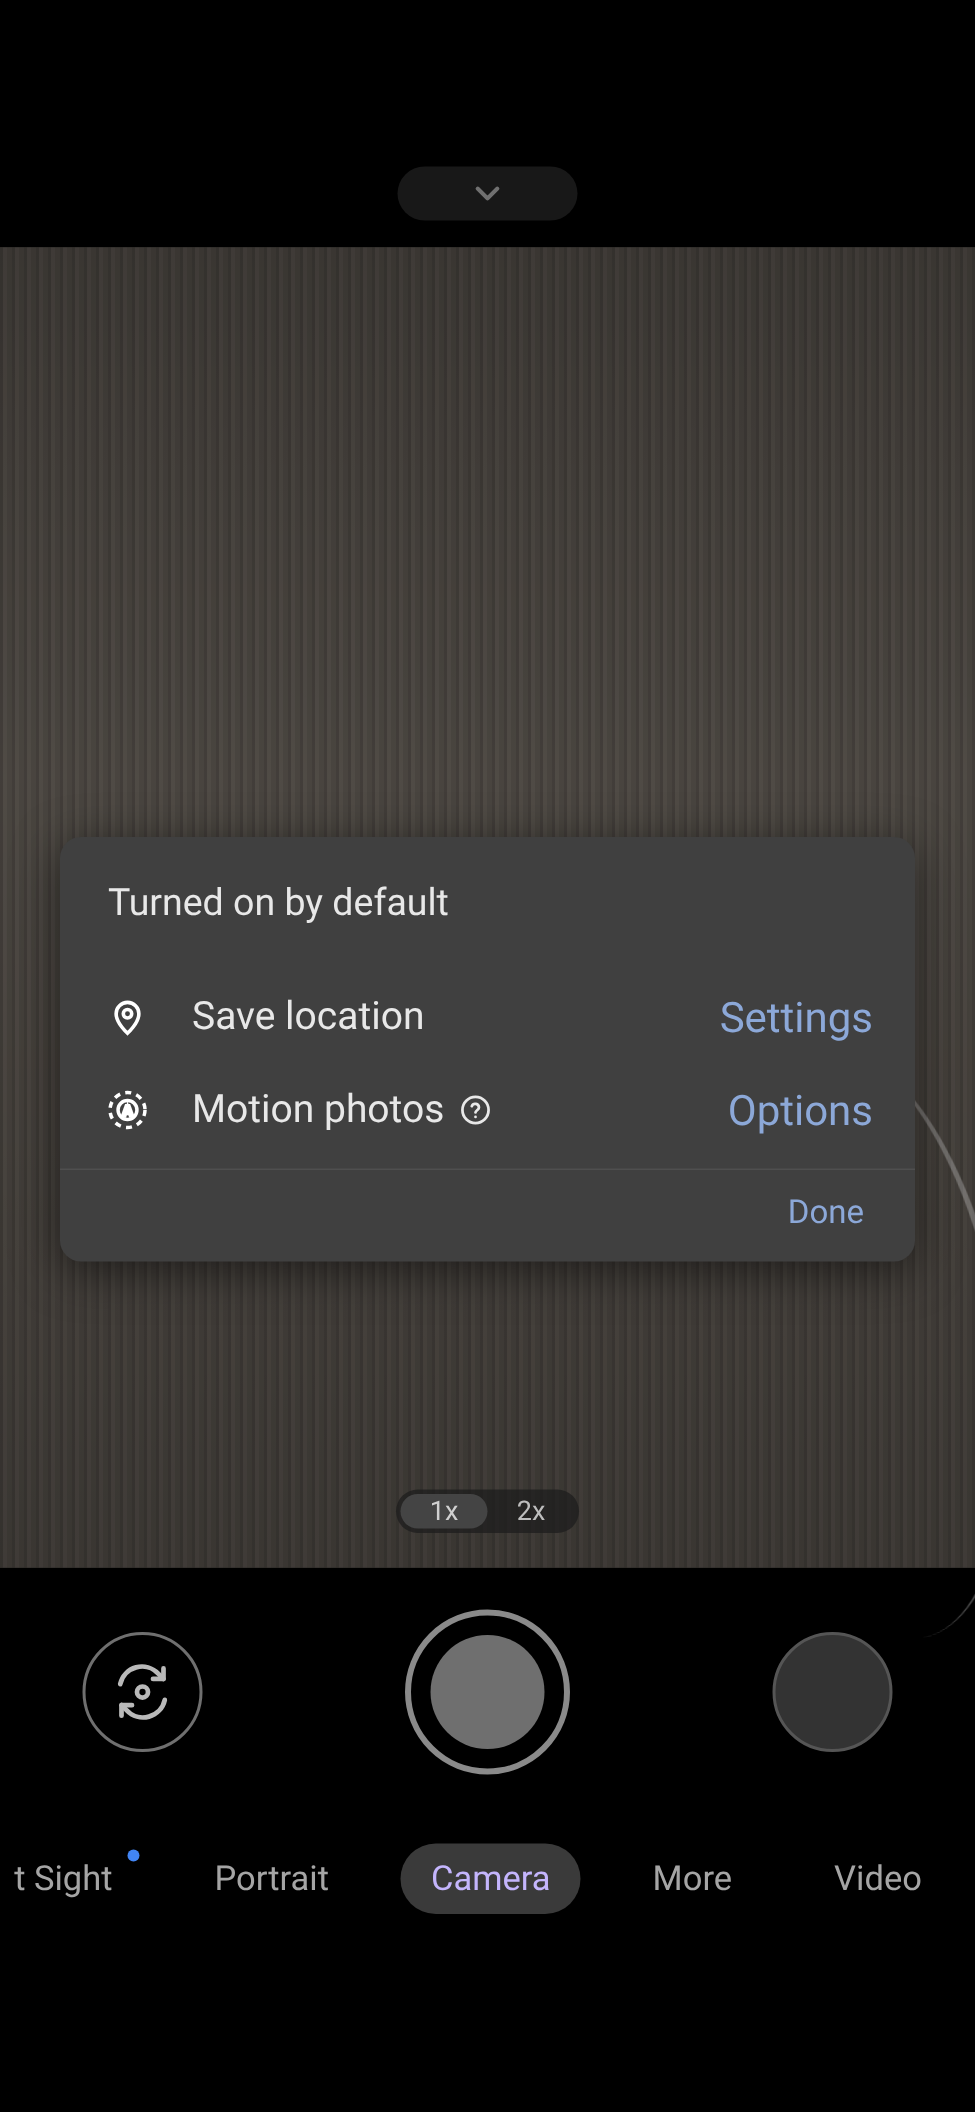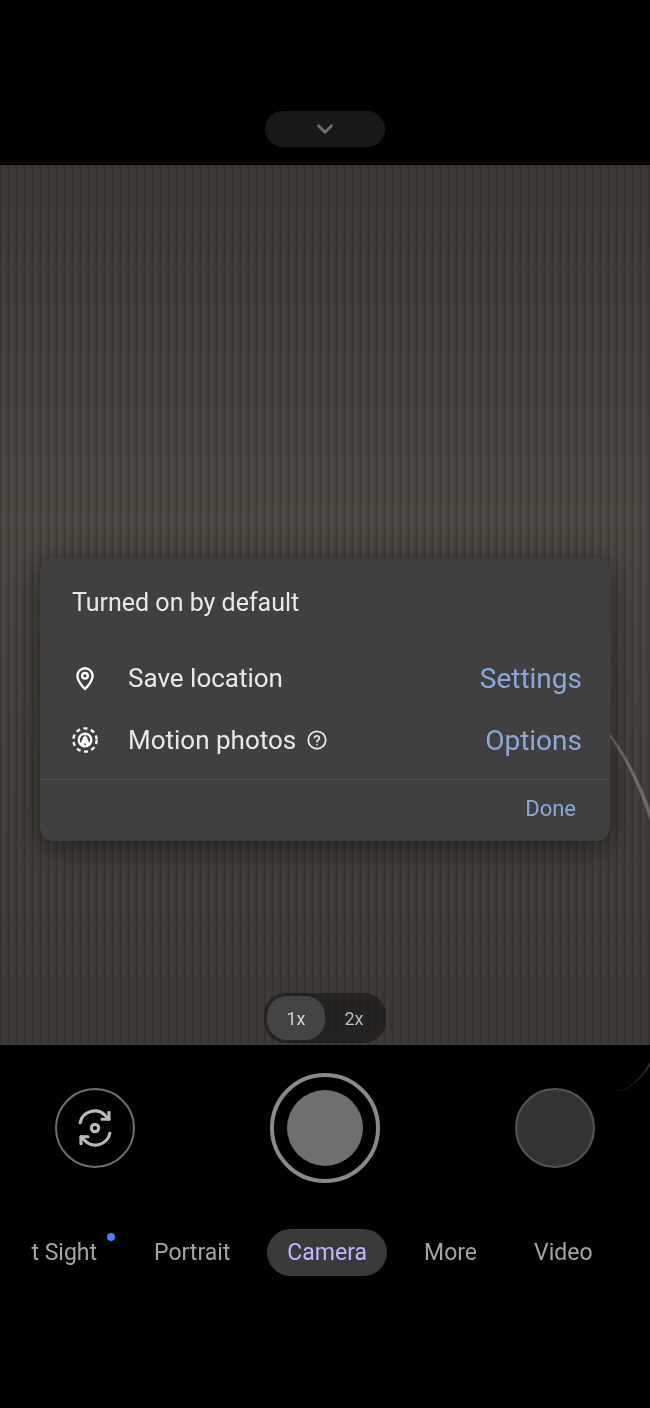--- a/index.html
+++ b/index.html
@@ -73,21 +73,21 @@
     left: 50%;
     transform: translateX(-50%);
     display: flex;
     background: rgba(30,30,30,0.75);
     border-radius: 22px;
     padding: 3px;
     z-index: 3;
   }
   .zoom-btn {
     width: 58px;
-    height: 44px;
+    height: 23px;
     display: flex;
     align-items: center;
     justify-content: center;
     font-size: 18px;
     color: #bdbdbd;
     border-radius: 20px;
   }
   .zoom-btn.active {
     background: #444;
     color: #d0d0d0;
@@ -185,21 +185,21 @@
   }
 
   
   .modes {
     position: absolute;
     top: 1222px; left:14px; right:0;
     height: 60px;
     display:flex;
     align-items:center;
     justify-content: center;
-    gap: 17px;
+    gap: 28px;
     padding: 0 0 0 0;
   }
   .mode {
     font-size: 23px;
     color: #a5a5a5;
     padding: 10px 20px;
     border-radius: 30px;
     position: relative;
     white-space: nowrap;
   }

